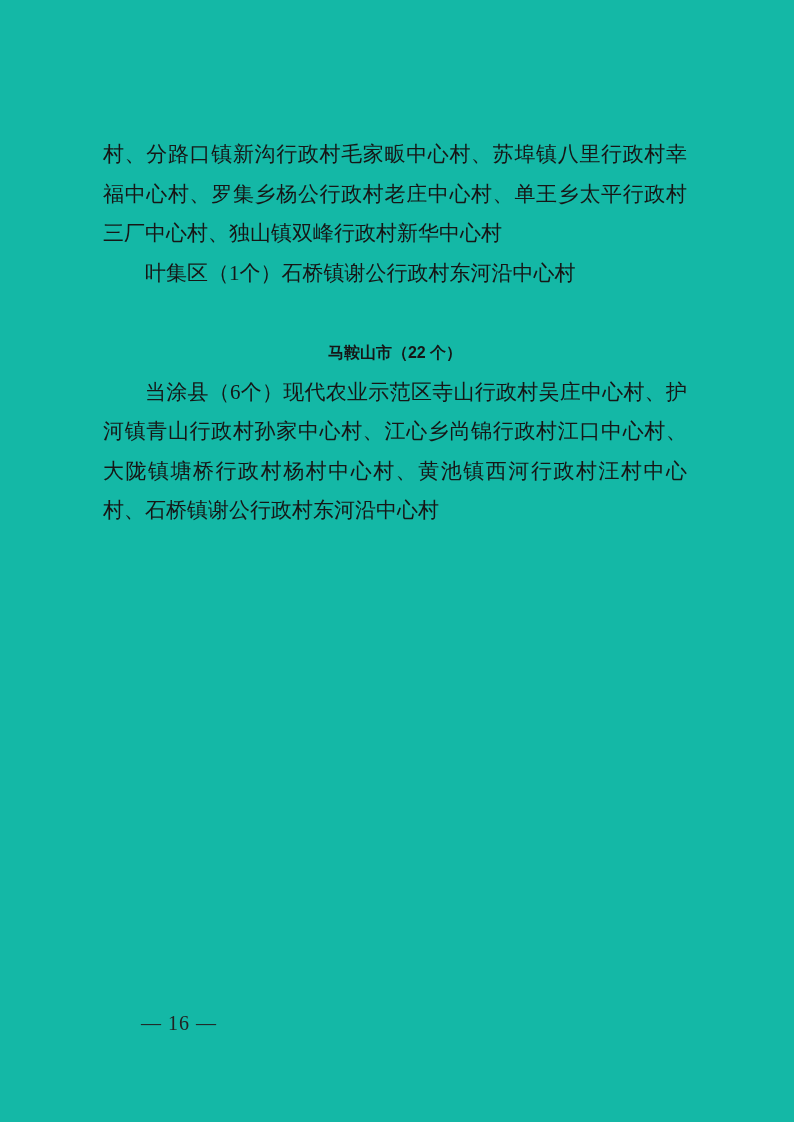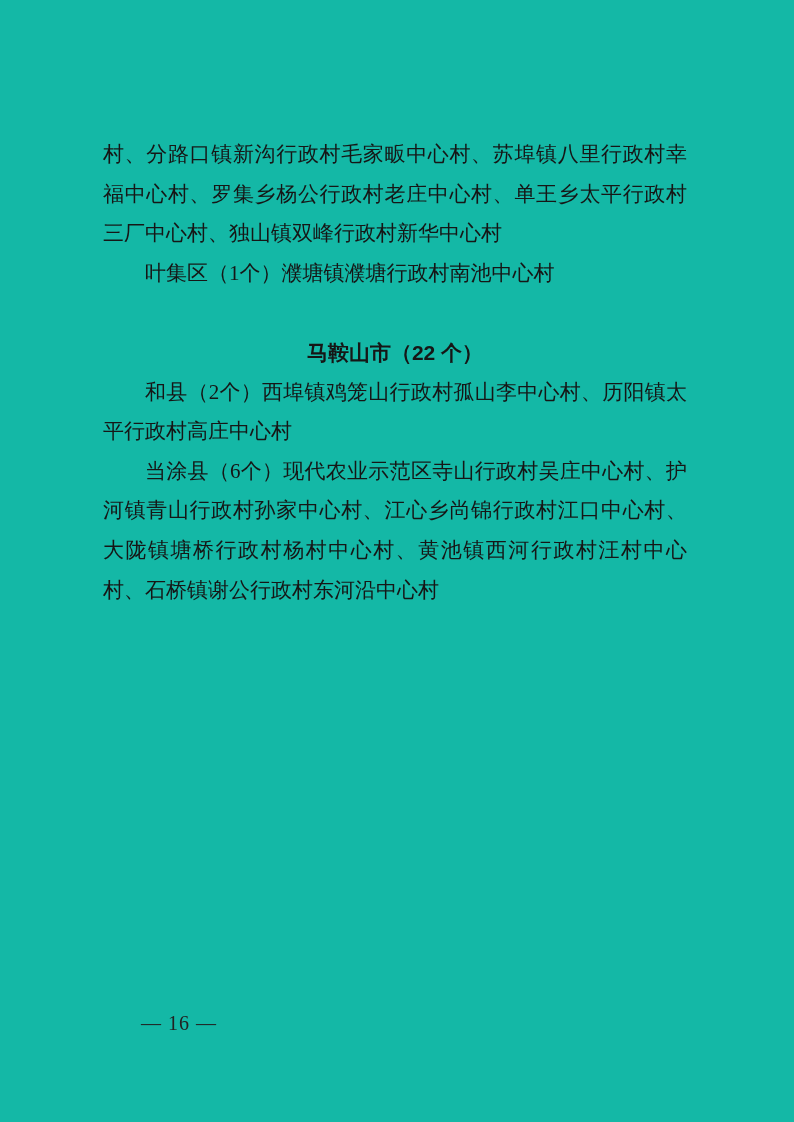--- a/index.html
+++ b/index.html
@@ -32,21 +32,21 @@
     padding: 0;
   }
   .para.indent {
     text-indent: 42px;
   }
   .heading {
     margin: 39.6px 0 0 0;
     padding: 0;
     font-family: "Liberation Sans", "DejaVu Sans", sans-serif;
     font-weight: 700;
-    font-size: 21px;
+    font-size: 16px;
     line-height: 39.6px;
     text-align: center;
     text-indent: 0;
   }
   .page-number {
     position: absolute;
     left: 124px;
     top: 1011px;
     font-size: 20px;
     line-height: 24px;
@@ -55,19 +55,18 @@
     font-family: "Liberation Serif", "DejaVu Serif", serif;
     margin-left: 17px;
   }
 </style>
 </head>
 <body>
 
 <div class="page">
   <div class="content">
     <p class="para">村、分路口镇新沟行政村毛家畈中心村、苏埠镇八里行政村幸福中心村、罗集乡杨公行政村老庄中心村、单王乡太平行政村三厂中心村、独山镇双峰行政村新华中心村</p>
-    <p class="para indent">叶集区（1个）濮塘镇濮塘行政村南池中心村</p>
+    <p class="para indent">叶集区（1个）石桥镇谢公行政村东河沿中心村</p>
     <h2 class="heading">马鞍山市（22 个）</h2>
-    <p class="para indent">和县（2个）西埠镇鸡笼山行政村孤山李中心村、历阳镇太平行政村高庄中心村</p>
     <p class="para indent">当涂县（6个）现代农业示范区寺山行政村吴庄中心村、护河镇青山行政村孙家中心村、江心乡尚锦行政村江口中心村、大陇镇塘桥行政村杨村中心村、黄池镇西河行政村汪村中心村、石桥镇谢公行政村东河沿中心村</p>
   </div>
   <div class="page-number">— 16 —</div>
 </div>
 
 </body></html>

